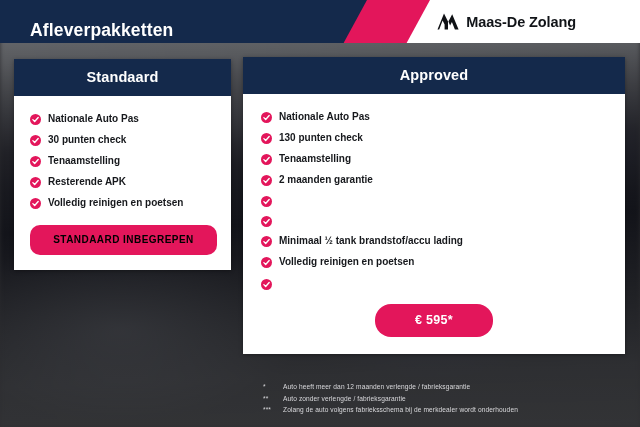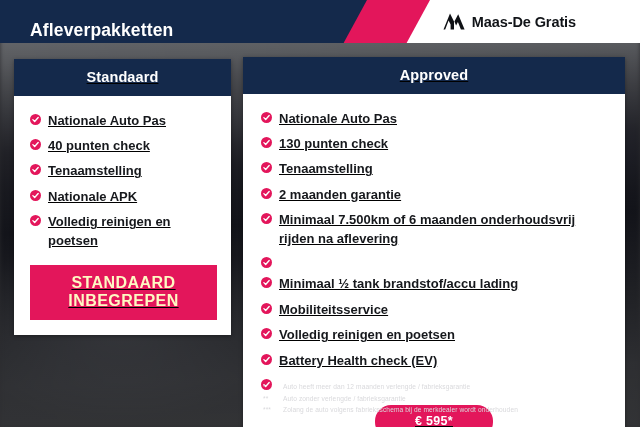--- a/index.html
+++ b/index.html
@@ -87,21 +87,20 @@
     font-weight: bold;
     letter-spacing: -0.1px;
   }
 
   
   .card {
     position: absolute;
     background: #ffffff;
     z-index: 5;
     box-shadow: 0 1px 4px rgba(0,0,0,0.35);
-    text-decoration: underline;
   }
   .card-std   { left: 14px;  top: 59px;  width: 217px; }
   .card-appr  { left: 243px; top: 57px;  width: 382px; }
 
   .card-head {
     background: #14294b;
     color: #ffffff;
     text-align: center;
     font-size: 14.5px;
     font-weight: bold;
@@ -110,47 +109,47 @@
   }
   .card-body { padding: 12px 0 13px; }
 
   ul.features { list-style: none; }
   ul.features li {
     display: flex;
     align-items: flex-start;
     gap: 7px;
     padding: 3.5px 14px 3.5px 16px;
     color: #16181c;
-    font-size: 13px;
+    font-size: 10px;
     font-weight: bold;
     line-height: 1.42;
   }
   .card-appr ul.features li { padding-left: 18px; padding-right: 16px; }
 
   .check {
     flex: 0 0 auto;
     width: 11px; height: 11px;
     margin-top: 2px;
     display: block;
   }
 
   
   .std-cta-wrap { padding: 11px 14px 2px 16px; }
   .btn-std {
     display: block;
     width: 100%;
     border: none;
     background: #e3165b;
-    color: #fef9c3;
+    color: #000000;
     font-family: inherit;
-    font-size: 16px;
+    font-size: 10px;
     font-weight: bold;
     letter-spacing: 0.45px;
     padding: 9px 4px 10px;
-    border-radius: 0;
+    border-radius: 10px;
     cursor: pointer;
   }
 
   
   .prices {
     display: flex;
     justify-content: center;
     gap: 25px;
     padding: 11px 16px 4px;
   }
@@ -201,55 +200,55 @@
     <div class="topbar-navy"></div>
     <div class="topbar-pink"></div>
 
     <div class="topbar-title">Afleverpakketten</div>
 
     <div class="brand">
       <svg class="brand-mark" width="22" height="17" viewBox="0 0 22 17">
         <path d="M0.5 16.5 L7.0 0.5 L11.0 8.4 L11.0 16.5 L7.6 16.5 L7.6 11.5 L5.6 7.6 L2.2 16.5 Z" fill="#0f1115"></path>
         <path d="M11.4 8.6 L15.2 1.2 L21.6 16.5 L17.9 16.5 L14.9 9.0 L13.1 12.5 Z" fill="#0f1115"></path>
       </svg>
-      <span class="brand-name">Maas-De Gratis</span>
+      <span class="brand-name">Maas-De Zolang</span>
     </div>
   </div>
 
   <div class="card card-std">
     <div class="card-head">Standaard</div>
     <div class="card-body">
       <ul class="features">
         <li>
           <svg class="check" viewBox="0 0 16 16">
               <circle cx="8" cy="8" r="8" fill="#e3165b"></circle>
               <path d="M4.2 8.2 L6.8 10.8 L11.9 5.2" stroke="#fff" stroke-width="2" fill="none" stroke-linecap="round" stroke-linejoin="round"></path>
             </svg>
           <span>Nationale Auto Pas</span>
         </li>
         <li>
           <svg class="check" viewBox="0 0 16 16">
               <circle cx="8" cy="8" r="8" fill="#e3165b"></circle>
               <path d="M4.2 8.2 L6.8 10.8 L11.9 5.2" stroke="#fff" stroke-width="2" fill="none" stroke-linecap="round" stroke-linejoin="round"></path>
             </svg>
-          <span>40 punten check</span>
+          <span>30 punten check</span>
         </li>
         <li>
           <svg class="check" viewBox="0 0 16 16">
               <circle cx="8" cy="8" r="8" fill="#e3165b"></circle>
               <path d="M4.2 8.2 L6.8 10.8 L11.9 5.2" stroke="#fff" stroke-width="2" fill="none" stroke-linecap="round" stroke-linejoin="round"></path>
             </svg>
           <span>Tenaamstelling</span>
         </li>
         <li>
           <svg class="check" viewBox="0 0 16 16">
               <circle cx="8" cy="8" r="8" fill="#e3165b"></circle>
               <path d="M4.2 8.2 L6.8 10.8 L11.9 5.2" stroke="#fff" stroke-width="2" fill="none" stroke-linecap="round" stroke-linejoin="round"></path>
             </svg>
-          <span>Nationale APK</span>
+          <span>Resterende APK</span>
         </li>
         <li>
           <svg class="check" viewBox="0 0 16 16">
               <circle cx="8" cy="8" r="8" fill="#e3165b"></circle>
               <path d="M4.2 8.2 L6.8 10.8 L11.9 5.2" stroke="#fff" stroke-width="2" fill="none" stroke-linecap="round" stroke-linejoin="round"></path>
             </svg>
           <span>Volledig reinigen en poetsen</span>
         </li>
       </ul>
       <div class="std-cta-wrap">
@@ -288,55 +287,40 @@
               <circle cx="8" cy="8" r="8" fill="#e3165b"></circle>
               <path d="M4.2 8.2 L6.8 10.8 L11.9 5.2" stroke="#fff" stroke-width="2" fill="none" stroke-linecap="round" stroke-linejoin="round"></path>
             </svg>
           <span>2 maanden garantie</span>
         </li>
         <li>
           <svg class="check" viewBox="0 0 16 16">
               <circle cx="8" cy="8" r="8" fill="#e3165b"></circle>
               <path d="M4.2 8.2 L6.8 10.8 L11.9 5.2" stroke="#fff" stroke-width="2" fill="none" stroke-linecap="round" stroke-linejoin="round"></path>
             </svg>
-          <span>Minimaal 7.500km of 6 maanden onderhoudsvrij rijden na aflevering</span>
         </li>
         <li>
           <svg class="check" viewBox="0 0 16 16">
               <circle cx="8" cy="8" r="8" fill="#e3165b"></circle>
               <path d="M4.2 8.2 L6.8 10.8 L11.9 5.2" stroke="#fff" stroke-width="2" fill="none" stroke-linecap="round" stroke-linejoin="round"></path>
             </svg>
         </li>
         <li>
           <svg class="check" viewBox="0 0 16 16">
               <circle cx="8" cy="8" r="8" fill="#e3165b"></circle>
               <path d="M4.2 8.2 L6.8 10.8 L11.9 5.2" stroke="#fff" stroke-width="2" fill="none" stroke-linecap="round" stroke-linejoin="round"></path>
             </svg>
           <span>Minimaal ½ tank brandstof/accu lading</span>
         </li>
         <li>
           <svg class="check" viewBox="0 0 16 16">
               <circle cx="8" cy="8" r="8" fill="#e3165b"></circle>
               <path d="M4.2 8.2 L6.8 10.8 L11.9 5.2" stroke="#fff" stroke-width="2" fill="none" stroke-linecap="round" stroke-linejoin="round"></path>
             </svg>
-          <span>Mobiliteitsservice</span>
-        </li>
-        <li>
-          <svg class="check" viewBox="0 0 16 16">
-              <circle cx="8" cy="8" r="8" fill="#e3165b"></circle>
-              <path d="M4.2 8.2 L6.8 10.8 L11.9 5.2" stroke="#fff" stroke-width="2" fill="none" stroke-linecap="round" stroke-linejoin="round"></path>
-            </svg>
           <span>Volledig reinigen en poetsen</span>
-        </li>
-        <li>
-          <svg class="check" viewBox="0 0 16 16">
-              <circle cx="8" cy="8" r="8" fill="#e3165b"></circle>
-              <path d="M4.2 8.2 L6.8 10.8 L11.9 5.2" stroke="#fff" stroke-width="2" fill="none" stroke-linecap="round" stroke-linejoin="round"></path>
-            </svg>
-          <span>Battery Health check (EV)</span>
         </li>
         <li>
           <svg class="check" viewBox="0 0 16 16">
               <circle cx="8" cy="8" r="8" fill="#e3165b"></circle>
               <path d="M4.2 8.2 L6.8 10.8 L11.9 5.2" stroke="#fff" stroke-width="2" fill="none" stroke-linecap="round" stroke-linejoin="round"></path>
             </svg>
         </li>
       </ul>
 
       <div class="prices">

